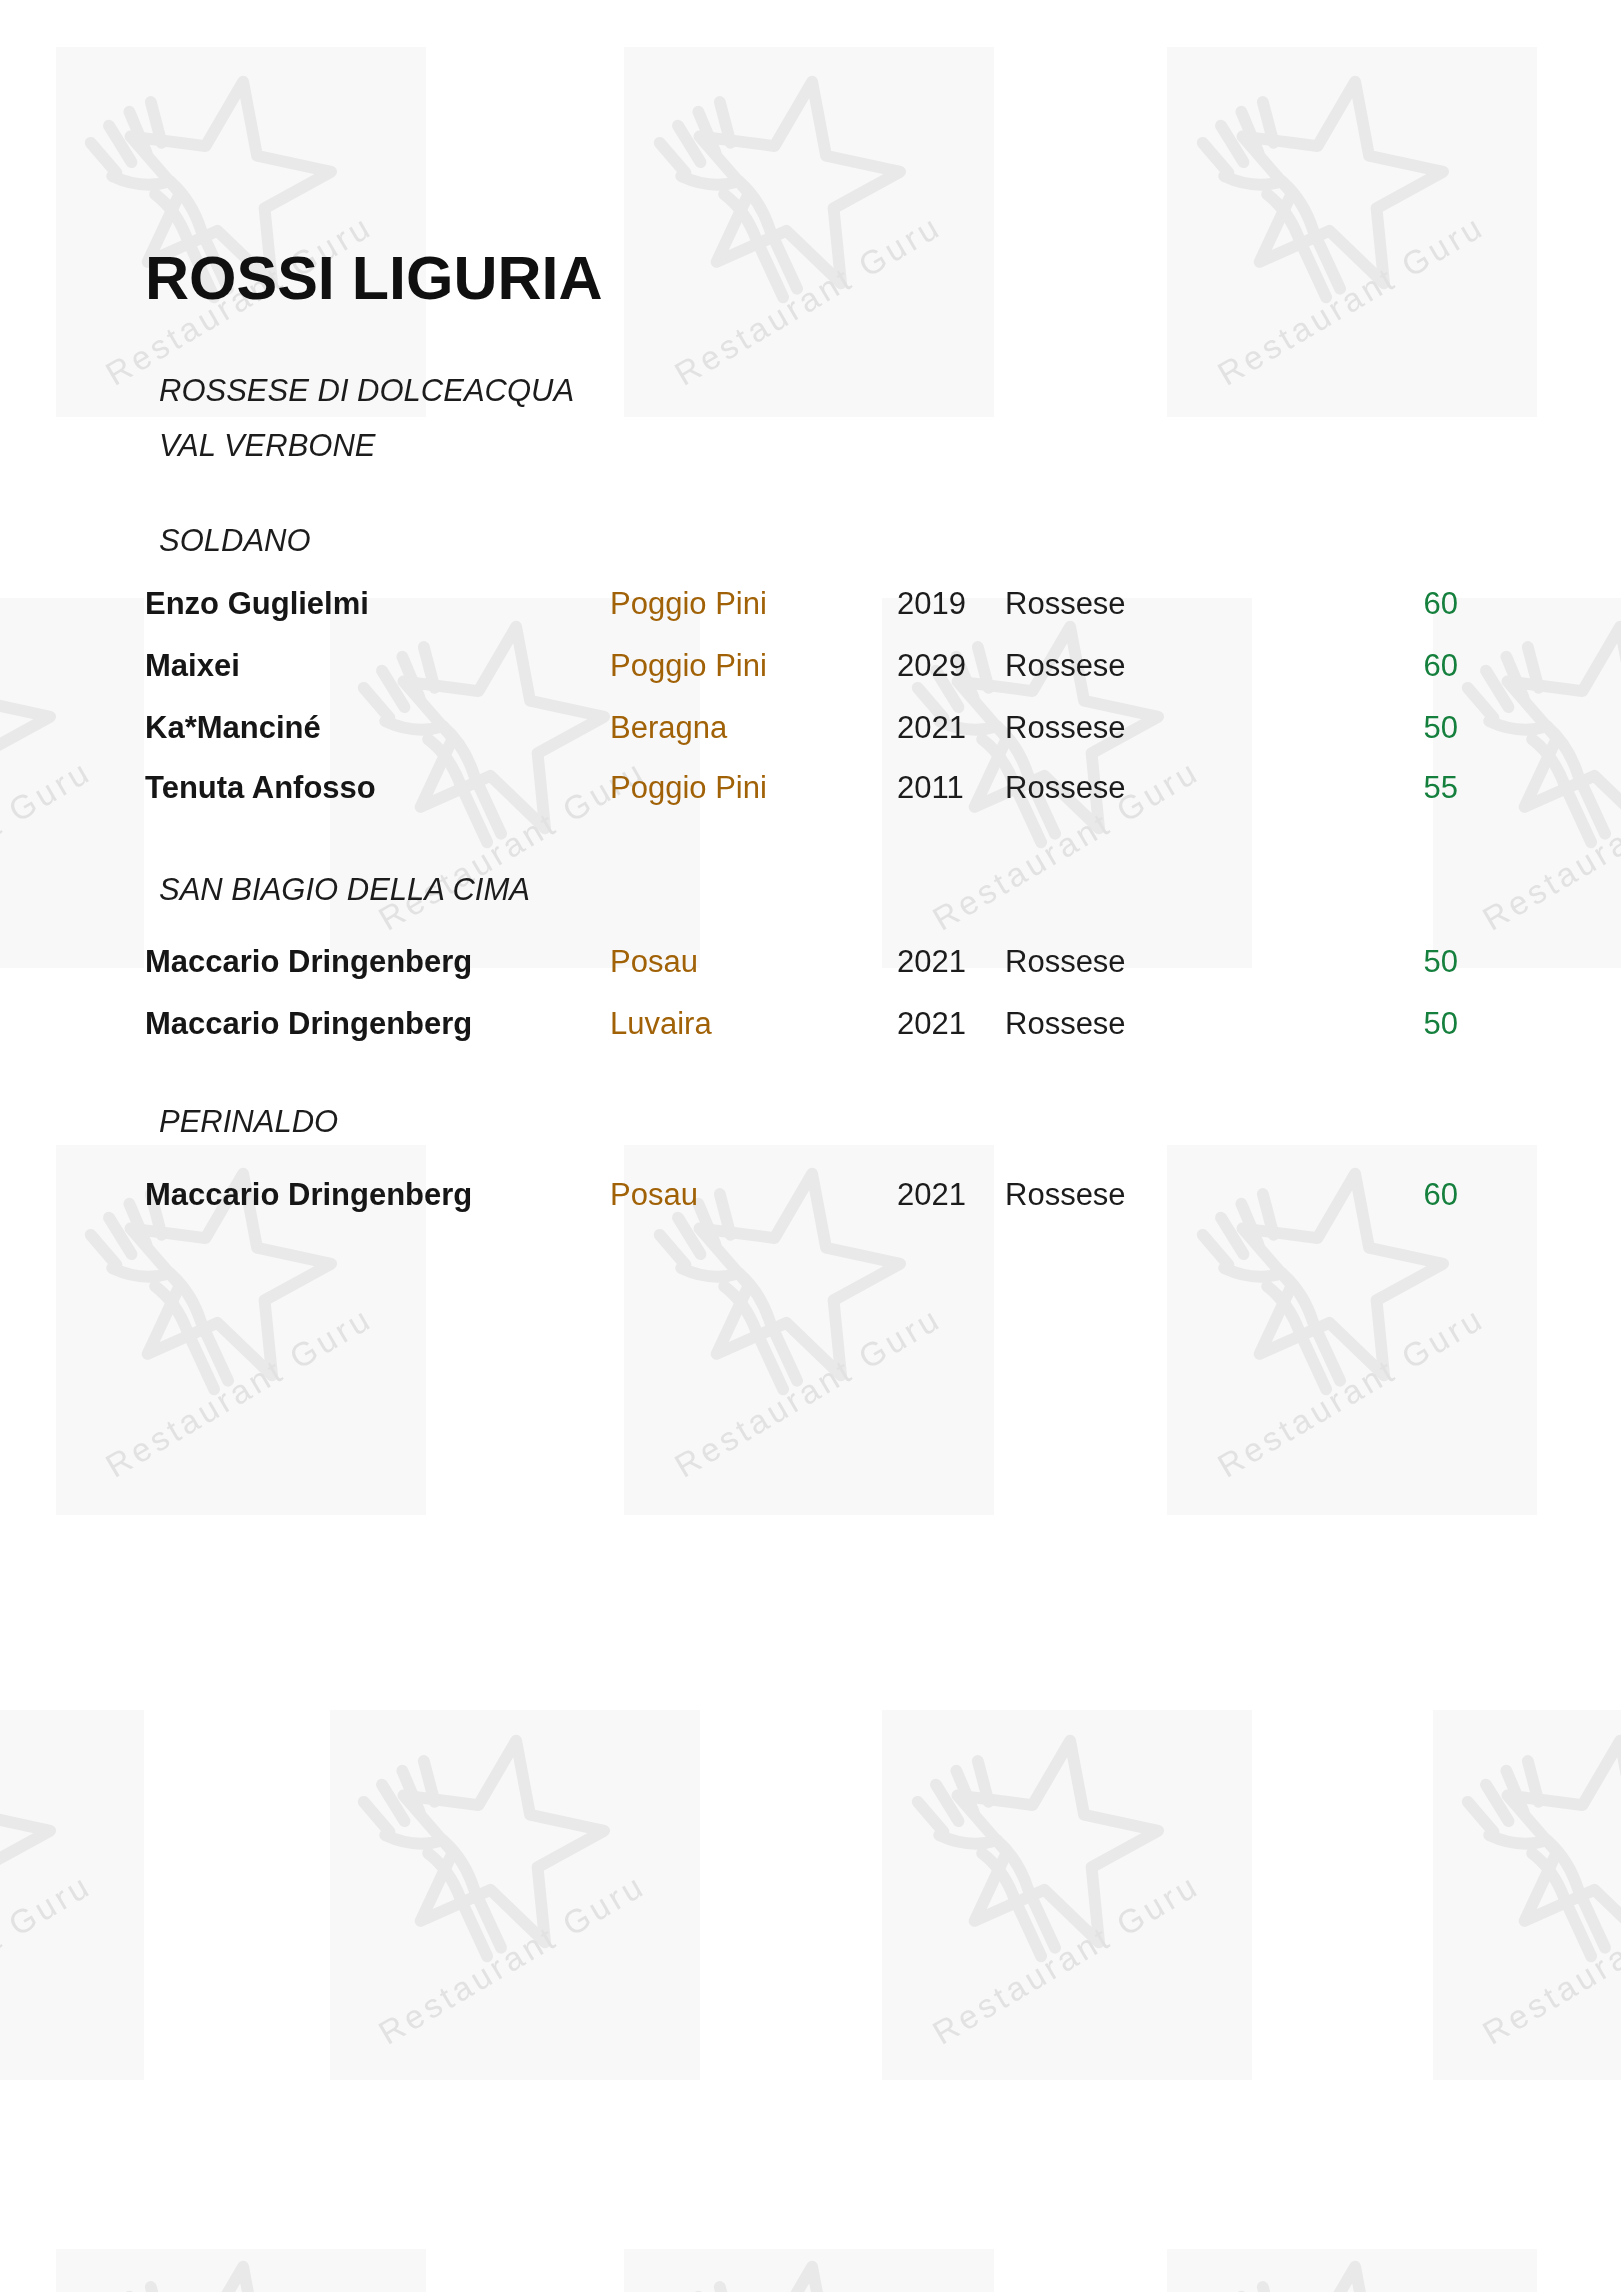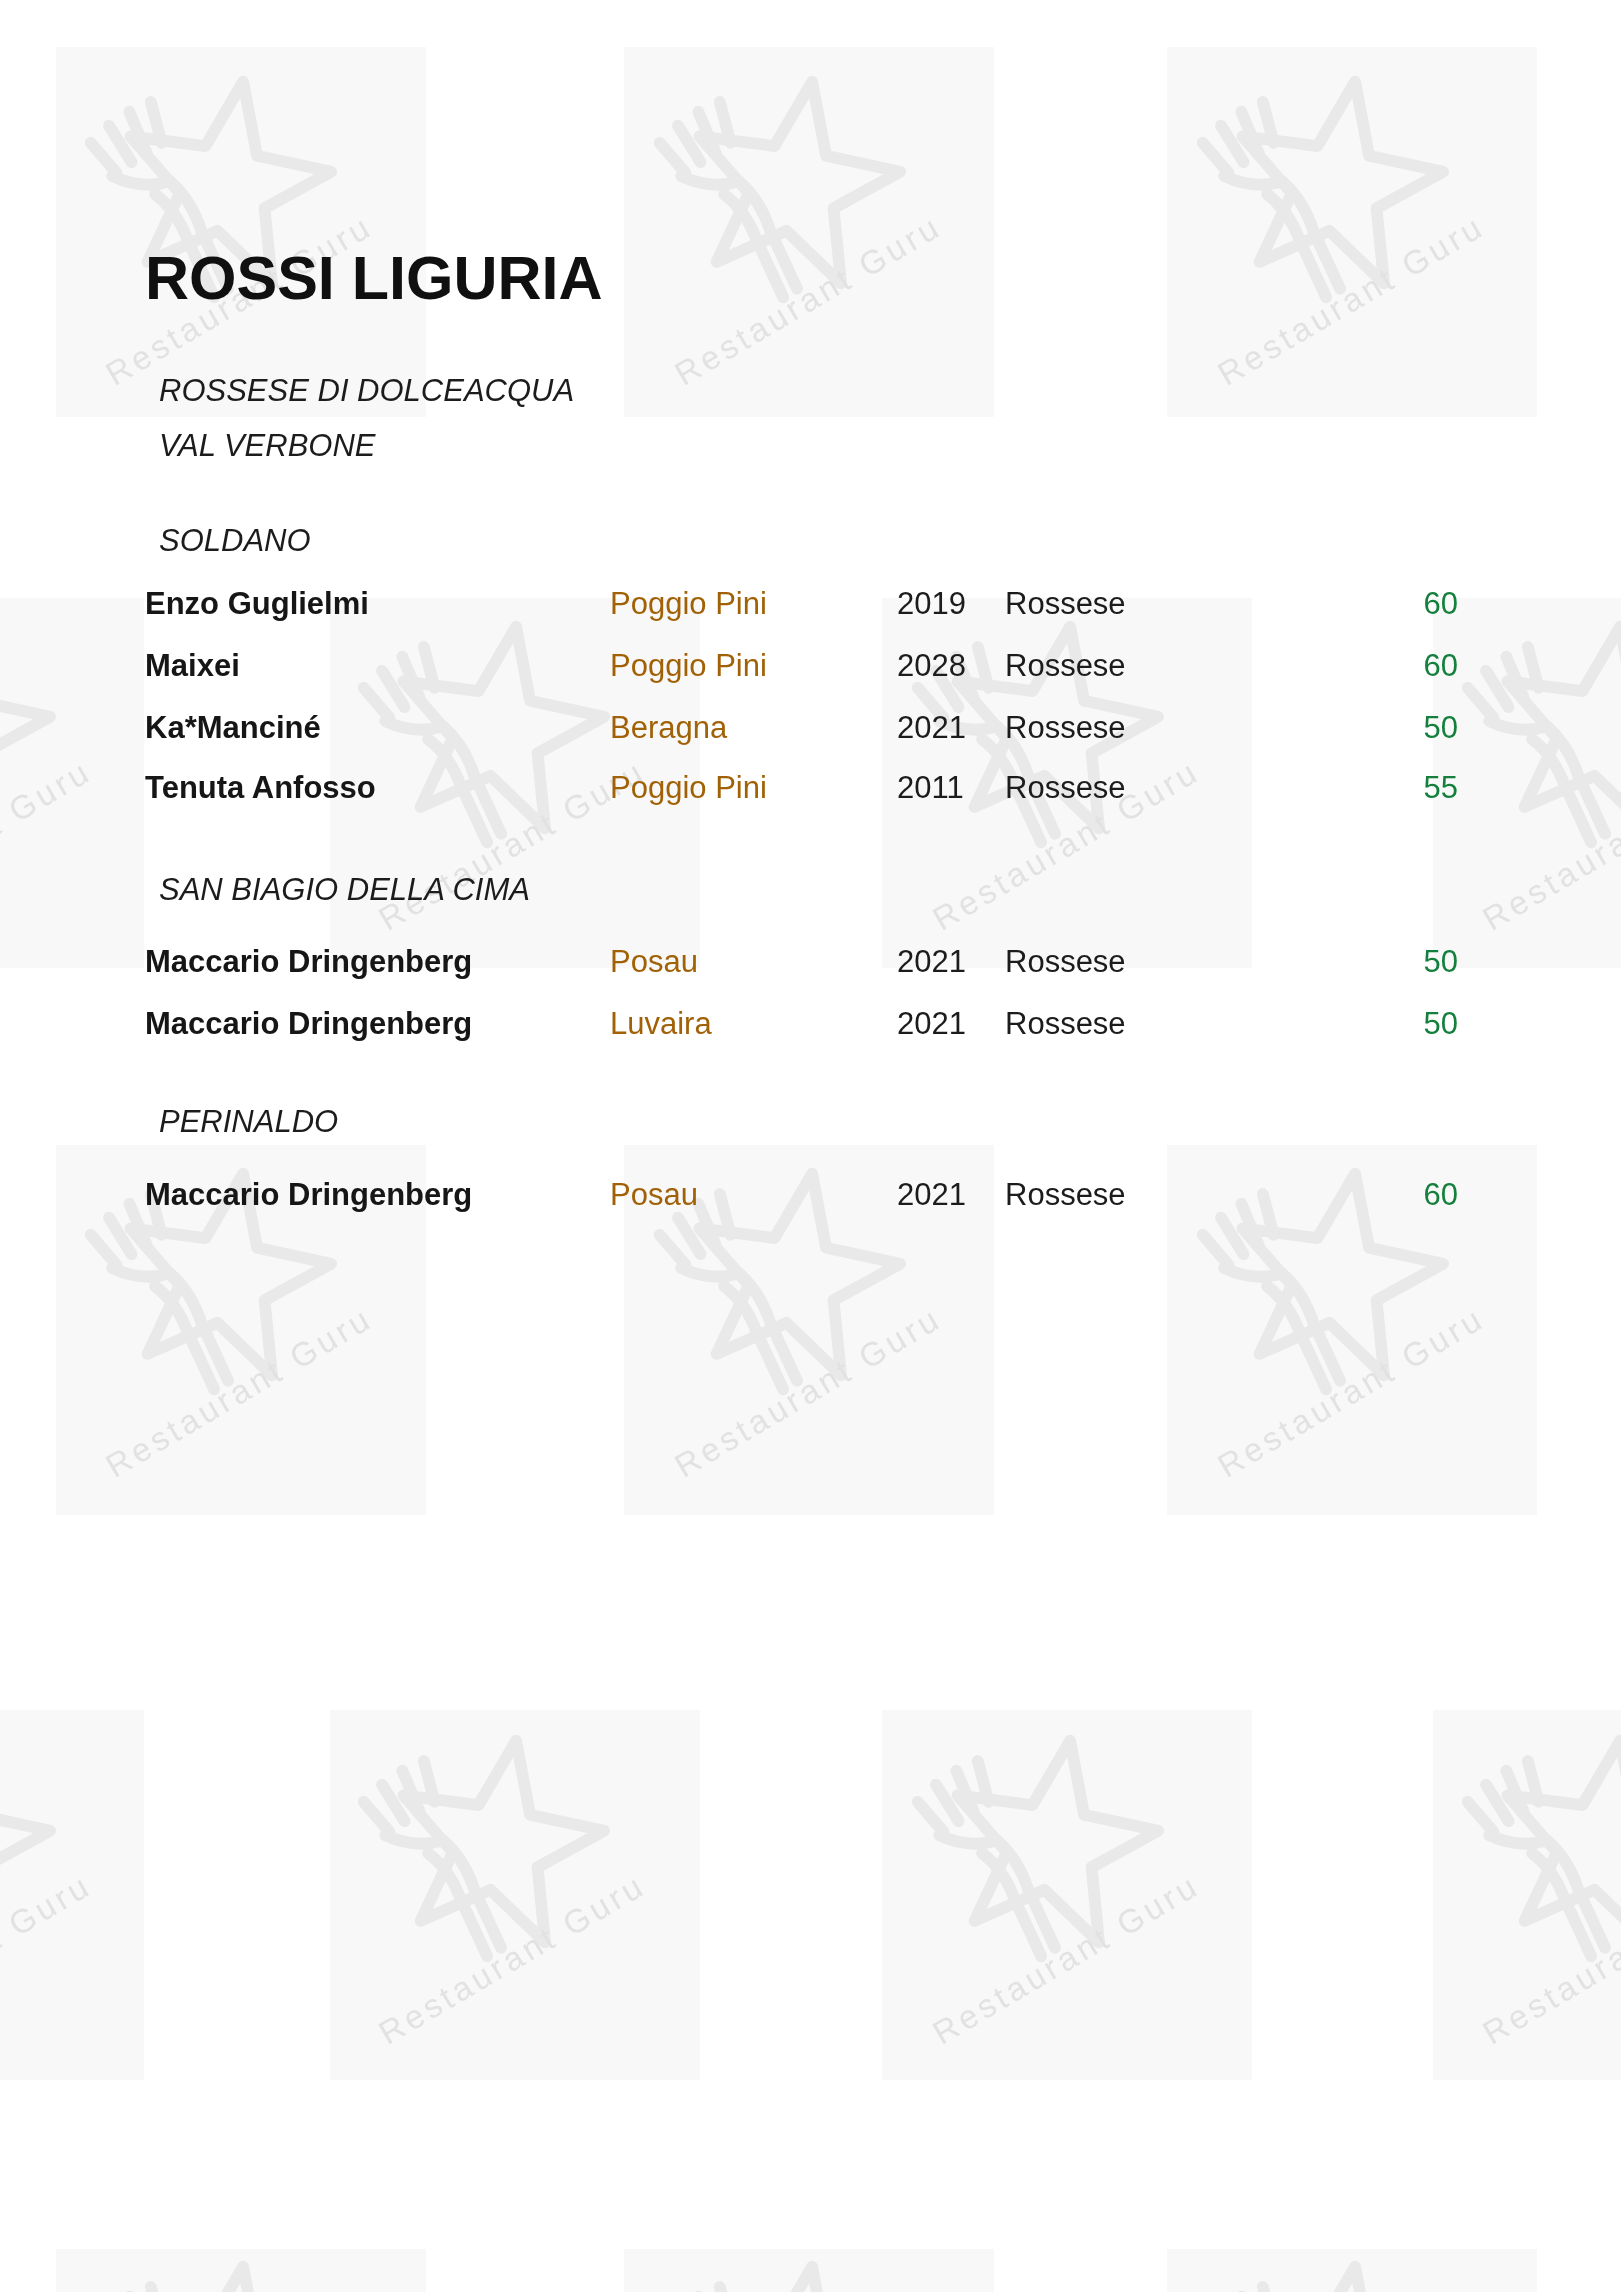--- a/index.html
+++ b/index.html
@@ -410,21 +410,21 @@
     <div class="wine-row" style="top:588px">
       <span class="producer">Enzo Guglielmi</span>
       <span class="wine">Poggio Pini</span>
       <span class="year">2019</span>
       <span class="grape">Rossese</span>
       <span class="price">60</span>
     </div>
     <div class="wine-row" style="top:650px">
       <span class="producer">Maixei</span>
       <span class="wine">Poggio Pini</span>
-      <span class="year">2028</span>
+      <span class="year">2029</span>
       <span class="grape">Rossese</span>
       <span class="price">60</span>
     </div>
     <div class="wine-row" style="top:712px">
       <span class="producer">Ka*Manciné</span>
       <span class="wine">Beragna</span>
       <span class="year">2021</span>
       <span class="grape">Rossese</span>
       <span class="price">50</span>
     </div>

